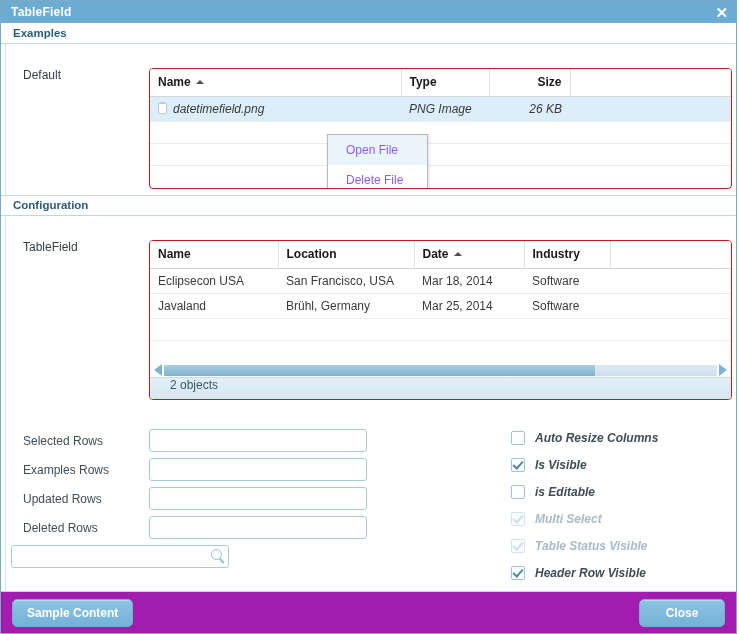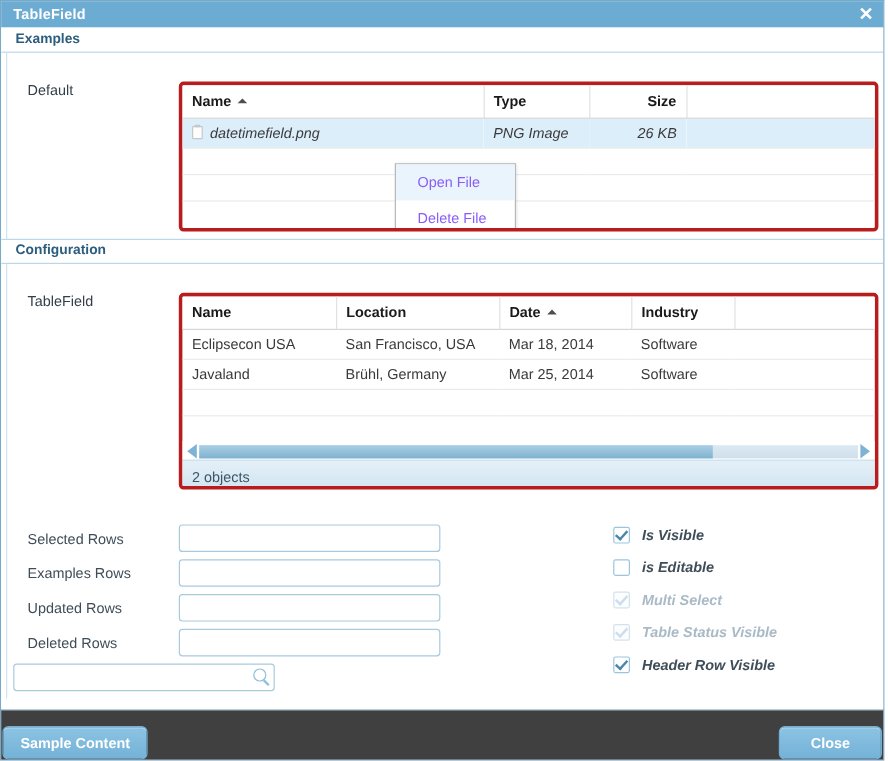--- a/index.html
+++ b/index.html
@@ -62,21 +62,21 @@
 
   .row { display: flex; align-items: flex-start; margin-top: 12px; }
   .field-label {
     font-size: 12px; color: #333f48;
     padding: 0 10px 0 12px;
     width: 138px; flex: 0 0 138px;
   }
 
   
   .tablebox {
-    border: 3px solid #b91c1c;
+    border: 1px solid #b91c1c;
     border-radius: 4px;
     background: #ffffff;
     overflow: hidden;
     position: relative;
   }
   table.grid { width: 100%; border-collapse: collapse; table-layout: fixed; }
   table.grid th {
     font-size: 12px; font-weight: bold; color: #1a1a1a;
     text-align: left; padding: 6px 8px 7px 8px;
     border-bottom: 1px solid #d6d6d6;
@@ -145,22 +145,22 @@
     flex: 1 1 auto; height: 11px;
     background: linear-gradient(#dce9f2, #cfe0ec);
     position: relative; cursor: pointer;
   }
   .thumb {
     height: 11px; width: 78%;
     background: linear-gradient(#a9cfe4, #7fb2cf);
     cursor: grab;
   }
   .statusbar {
-    height: 22px; display: flex; align-items: flex-end;
-    padding-left: 8px;
+    height: 22px; display: flex; align-items: flex-start;
+    padding-left: 20px;
     background: linear-gradient(#e4f0f8, #d4e6f2);
     font-size: 12px; color: #3c5566;
     border-top: 1px solid #c3dced;
   }
 
   
   .tf {
     width: 218px; height: 23px;
     border: 1px solid #a8cade; border-radius: 3px;
     background: #ffffff; font-size: 12px; color: #333;
@@ -206,22 +206,22 @@
   .cb.disabled.checked::after { border-color: #cddded; }
   .cb-lbl {
     font-size: 12px; font-style: italic; font-weight: bold; color: #3f4d58;
   }
   .cb-lbl.disabled { color: #a9bac7; }
 
   
   .footer {
     flex: 0 0 42px; height: 42px;
     border-top: 1px solid #bcd7e8;
-    display: flex; align-items: flex-end; justify-content: space-between;
-    padding: 0 1px; background: #404040;
+    display: flex; align-items: center; justify-content: space-between;
+    padding: 0 11px; background: #a21caf;
   }
   .btn {
     background: linear-gradient(#8cc3e2, #74b2d8);
     border: 1px solid #74afd2; border-radius: 5px;
     color: #ffffff; font-size: 12px; font-weight: bold;
     padding: 6px 14px; cursor: pointer;
     font-family: "Liberation Sans", sans-serif;
     box-shadow: inset 0 1px 0 rgba(255,255,255,.35);
   }
   .btn.wide { min-width: 86px; text-align: center; }
@@ -386,20 +386,24 @@
             <div class="tf-wrap">
               <input class="tf with-ico" type="text" value="" placeholder="" style="">
               <span class="search-ico"></span>
             </div>
           </div>
 
         </div>
 
         <div style="flex:1 1 auto; padding-left:124px; padding-top:2px;">
 
+          <div class="cb-row">
+            <span class="cb"></span>
+            <span class="cb-lbl">Auto Resize Columns</span>
+          </div>
 
           <div class="cb-row">
             <span class="cb checked"></span>
             <span class="cb-lbl">Is Visible</span>
           </div>
 
           <div class="cb-row">
             <span class="cb"></span>
             <span class="cb-lbl">is Editable</span>
           </div>

